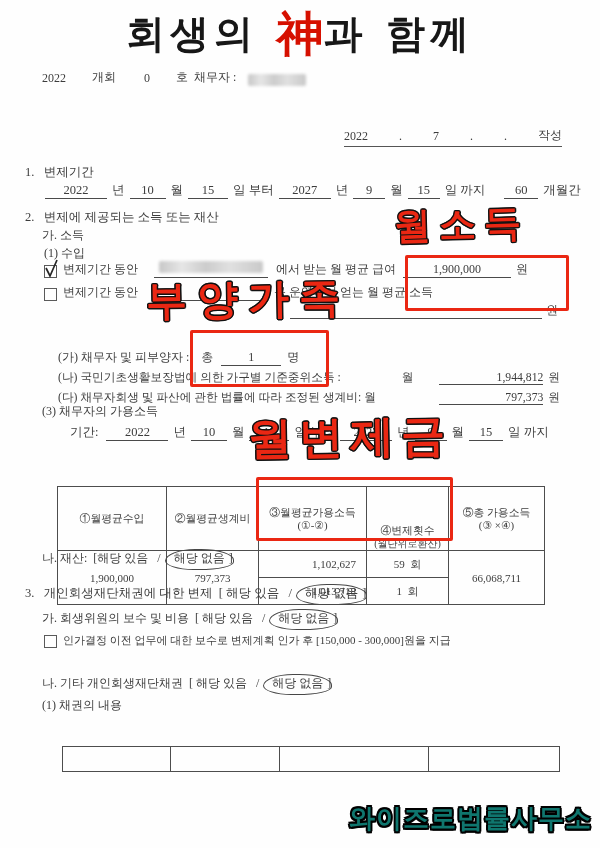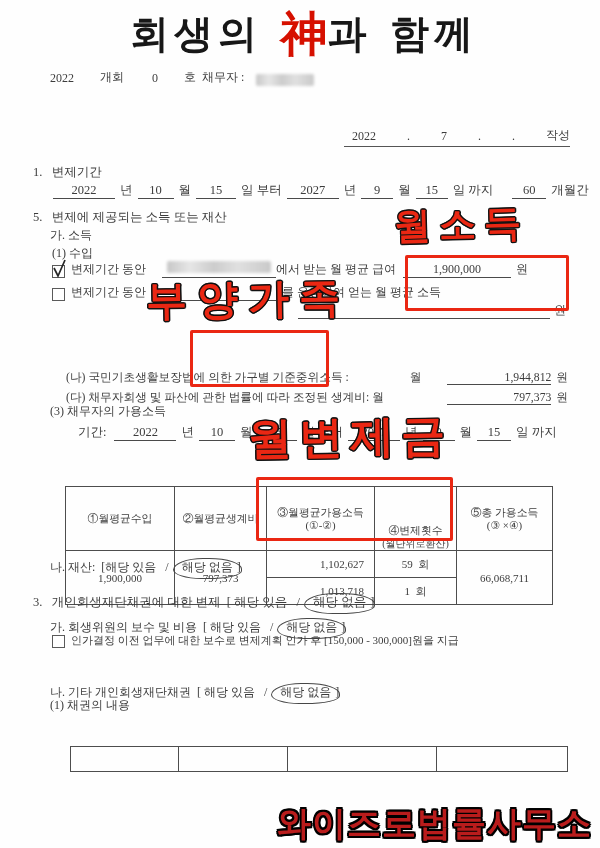--- a/index.html
+++ b/index.html
@@ -1,49 +1,49 @@
 <!DOCTYPE html>
 <html><head>
 <meta charset="utf-8">
 <style>
   html,body{margin:0;padding:0;background:#ffffff;}
   .page{position:relative;width:600px;height:848px;background:#fefefe;overflow:hidden;
         font-family:"Liberation Serif","DejaVu Serif",serif;color:#3c3c3c;font-size:12px;}
-  .abs{position:absolute;white-space:pre;padding-left:8px;}
+  .abs{position:absolute;white-space:pre;}
   .flexrow{display:flex;align-items:flex-end;white-space:pre;}
   .blank{display:inline-block;border-bottom:1.2px solid #4a4a4a;text-align:center;vertical-align:bottom;}
   .cb{display:inline-block;width:11px;height:11px;border:1.3px solid #5a5a5a;background:#fff;
       vertical-align:middle;position:relative;margin-right:6px;flex:none;}
   .check-svg{position:absolute;left:-2px;top:-7px;overflow:visible;}
   .blurb{display:inline-block;height:12px;border-radius:2px;
          background:linear-gradient(90deg,#c7c7c7 0%,#e6e6e6 22%,#cccccc 45%,#e0e0e0 68%,#c9c9c9 100%);
          filter:blur(1.6px);}
   .banner{font-family:"DejaVu Sans","Liberation Sans",sans-serif;font-weight:900;color:#171717;
           letter-spacing:5px;text-align:center;left:0;right:0;}
   .banner .redchar{color:#d61000;font-size:47px;letter-spacing:0;vertical-align:-3px;}
   .red-note{position:absolute;font-family:"DejaVu Sans","Liberation Sans",sans-serif;font-weight:900;
             color:#ea2713;white-space:pre;
             text-shadow:1.4px 0 #111,-1.4px 0 #111,0 1.4px #111,0 -1.4px #111,
                         1px 1px #111,-1px 1px #111,1px -1px #111,-1px -1px #111;}
   .red-box{position:absolute;border:3.5px solid #ea2713;border-radius:2px;}
   .oval{display:inline-block;border:1.4px solid #474747;padding:0px 8px 2px 8px;margin:0 0 0 4px;
         border-radius:48% 52% 55% 45% / 62% 58% 42% 48%;}
-  .docline{white-space:pre;margin-top:9px;}
+  .docline{white-space:pre;}
   table{border-collapse:collapse;table-layout:fixed;}
   .t1{width:487px;font-size:11px;}
   .t1 th,.t1 td{border:1.4px solid #4d4d4d;text-align:center;white-space:pre;padding:0;}
   .t1 th{font-weight:normal;height:30px;font-size:10.8px;line-height:13px;}
   .t1 td{height:26px;}
   .t1 .rt{text-align:right;padding-right:10px;}
   .t2{width:497px;font-size:11.5px;}
   .t2 th,.t2 td{border:1.3px solid #4d4d4d;text-align:center;font-weight:normal;padding:0;}
   .t2 th{height:21px;}
   .t2 td{height:24px;}
   .wm{position:absolute;font-family:"DejaVu Sans","Liberation Sans",sans-serif;font-weight:900;
-      color:#b91c1c;font-size:34px;letter-spacing:1px;white-space:pre;
+      color:#0f766e;font-size:26px;letter-spacing:1px;white-space:pre;
       text-shadow:2px 0 #000,-2px 0 #000,0 2px #000,0 -2px #000,
                   1.6px 1.6px #000,-1.6px 1.6px #000,1.6px -1.6px #000,-1.6px -1.6px #000;}
 </style>
 </head>
 <body>
 
 <div class="page">
 
   <div class="abs banner" style="top:8px;font-size:39px;line-height:52px;"><span>회생의 </span><span class="redchar">神</span><span>과 함께</span></div>
 
@@ -76,48 +76,53 @@
     <span class="blank" style="width:52px;">2027</span>
     <span style="margin:0 5px;">년</span>
     <span class="blank" style="width:32px;">9</span>
     <span style="margin:0 5px;">월</span>
     <span class="blank" style="width:32px;">15</span>
     <span style="margin:0 5px;">일 까지</span>
     <span class="blank" style="width:34px;margin-left:14px;">60</span>
     <span style="margin-left:5px;">개월간</span>
   </div>
 
-  <div class="abs" style="top:209px;left:25px;font-size:12.5px;">5.   변제에 제공되는 소득 또는 재산</div>
+  <div class="abs" style="top:209px;left:25px;font-size:12.5px;">2.   변제에 제공되는 소득 또는 재산</div>
   <div class="abs" style="top:227px;left:42px;">가. 소득</div>
   <div class="abs" style="top:245px;left:44px;">(1) 수입</div>
 
   <div class="abs flexrow" style="top:261px;left:44px;">
     <span class="cb"><svg class="check-svg" width="17" height="19" viewBox="0 0 17 19">
           <path d="M3 9 L7 17 L14 1" fill="none" stroke="#262626" stroke-width="1.7"></path>
         </svg></span>
     <span>변제기간 동안</span>
     <span class="blank" style="width:114px;margin-left:16px;"><span class="blurb" style="width:104px;"></span></span>
-    <span style="margin-left:0;">에서 받는 월 평균 급여</span>
+    <span style="margin-left:8px;">에서 받는 월 평균 급여</span>
     <span class="blank" style="width:108px;margin-left:7px;">1,900,000</span>
     <span style="margin-left:5px;">원</span>
   </div>
 
   <div class="abs flexrow" style="top:284px;left:44px;">
     <span class="cb"></span>
     <span>변제기간 동안</span>
     <span class="blank" style="width:114px;margin-left:16px;"></span>
     <span style="margin-left:6px;">를 운영하여 얻는 월 평균 소득</span>
   </div>
 
   <div class="abs flexrow" style="top:302px;left:290px;width:268px;">
     <span class="blank" style="flex:1;height:16px;"></span>
     <span style="margin-left:4px;">원</span>
   </div>
 
 
+  <div class="abs flexrow" style="top:349px;left:58px;">
+    <span>(가) 채무자 및 피부양자 :    총</span>
+    <span class="blank" style="width:60px;margin-left:8px;">1</span>
+    <span style="margin-left:6px;">명</span>
+  </div>
 
   <div class="abs flexrow" style="top:370px;left:58px;width:502px;font-size:11.7px;">
     <span>(나) 국민기초생활보장법에 의한 가구별 기준중위소득 :</span>
     <span style="margin-left:auto;">월</span>
     <span class="blank" style="width:104px;margin-left:26px;text-align:right;">1,944,812</span>
     <span style="margin-left:5px;">원</span>
   </div>
 
   <div class="abs flexrow" style="top:390px;left:58px;width:502px;font-size:11.7px;align-items:center;">
     <span>(다) 채무자회생 및 파산에 관한 법률에 따라 조정된 생계비: 월</span>

